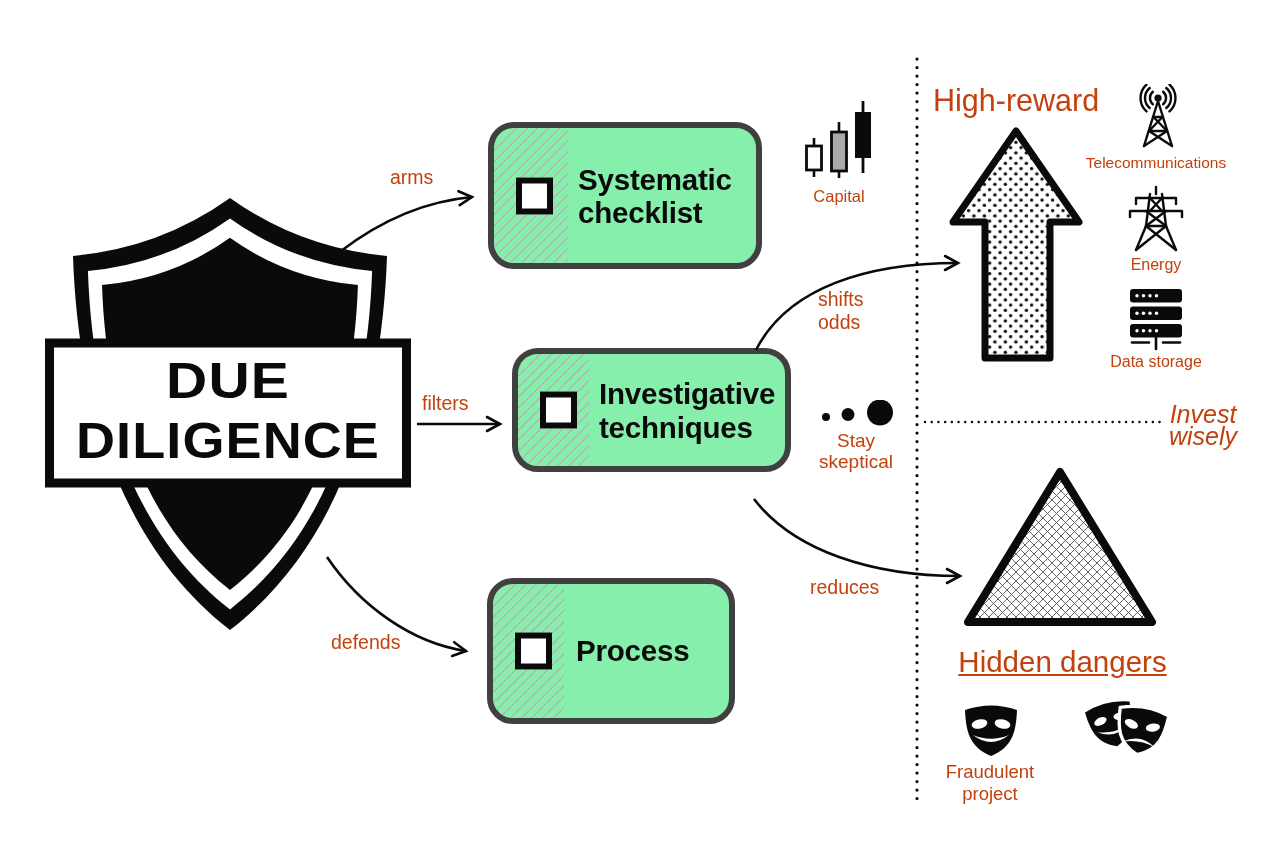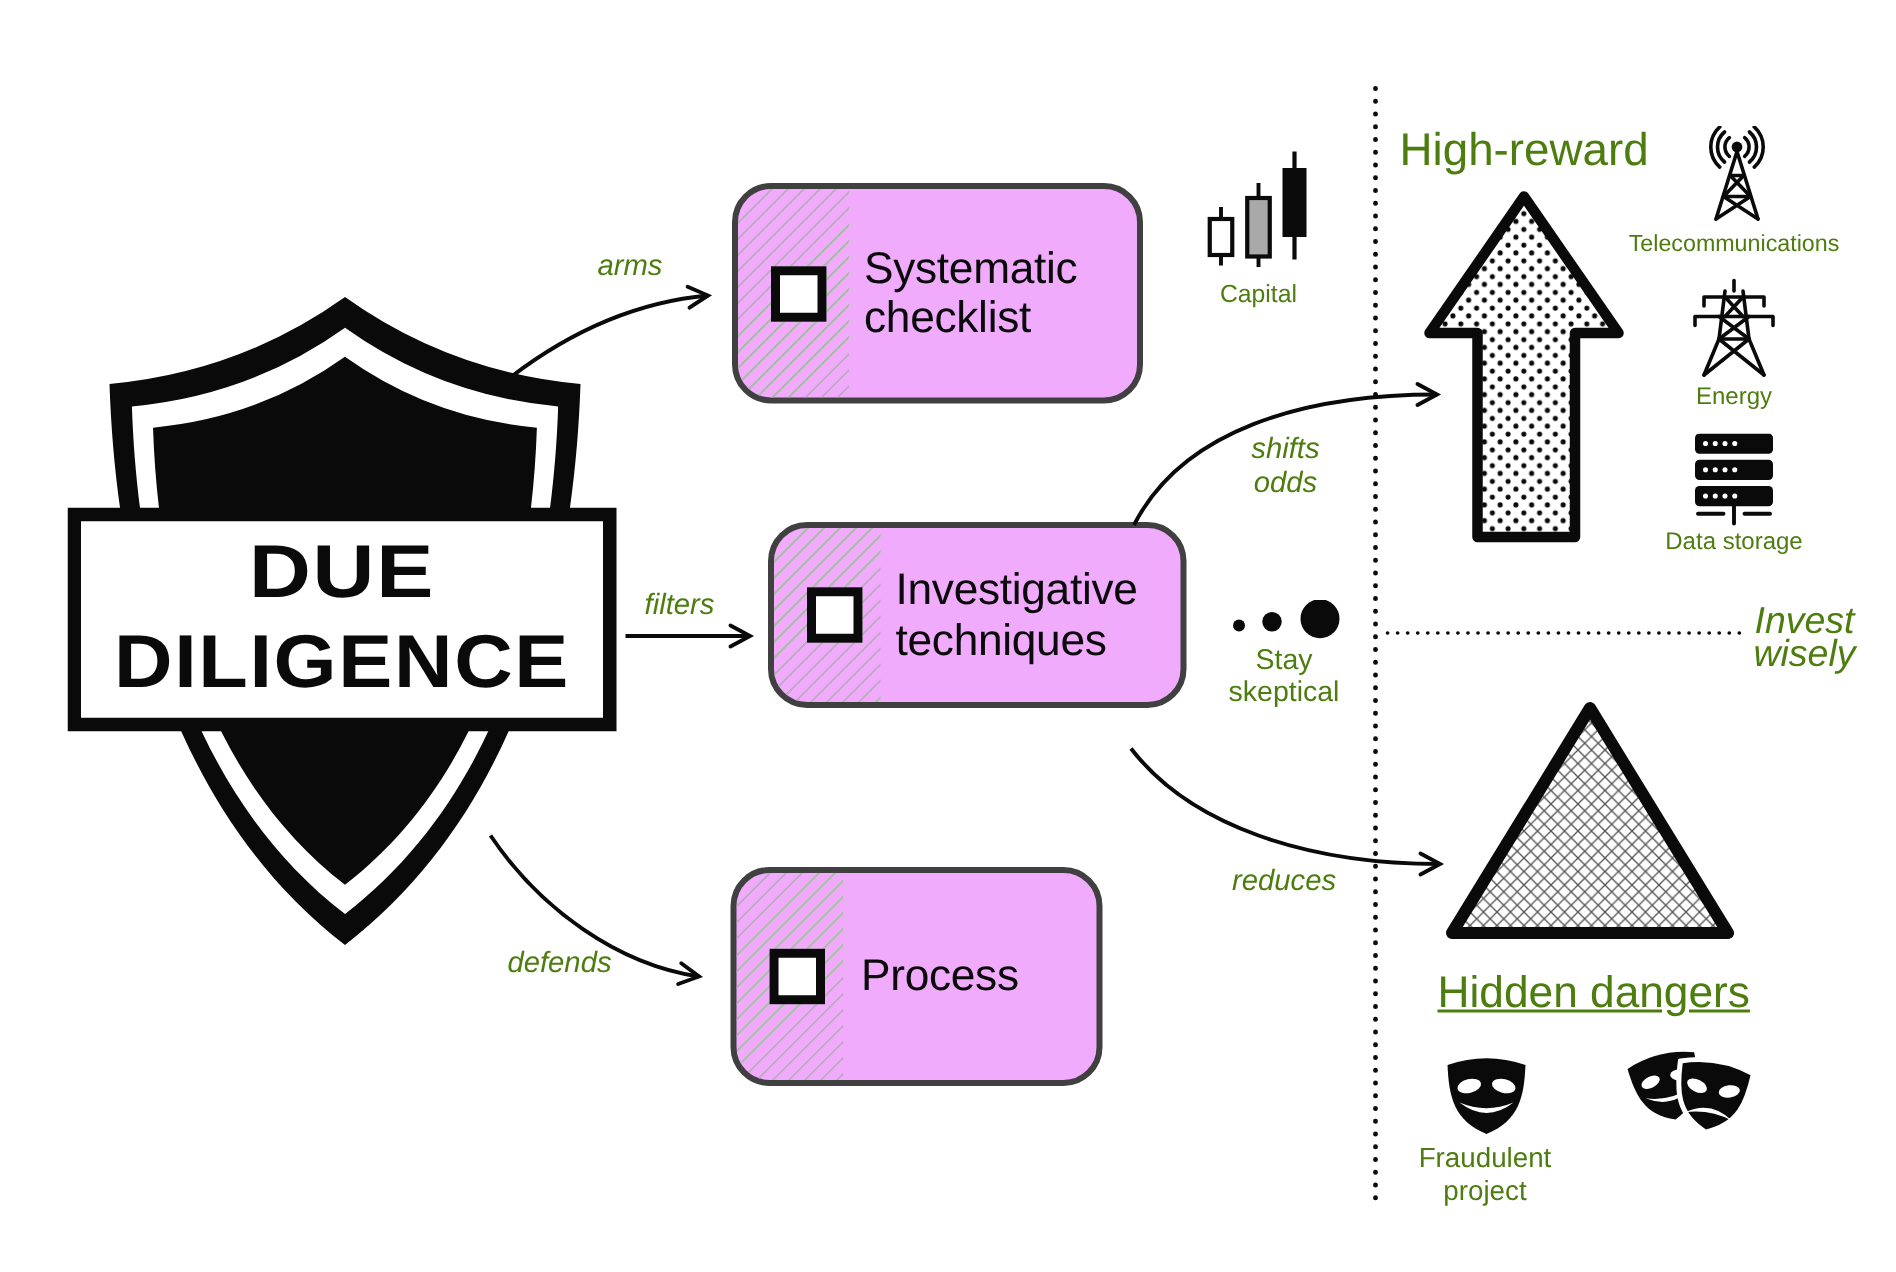--- a/index.html
+++ b/index.html
@@ -1,27 +1,27 @@
 <!DOCTYPE html>
 <html><head>
 <meta charset="utf-8">
 <style>
   html,body{margin:0;padding:0;background:#fff;}
   #stage{
     position:relative;width:1264px;height:848px;background:#fff;overflow:hidden;
     font-family:"Liberation Sans",sans-serif;color:#0a0a0a;
   }
   .abs{position:absolute;}
-  .lbl{position:absolute;color:#4d7c0f;}
+  .lbl{position:absolute;color:#c2410c;}
   .center{text-align:center;}
-  .edge-label{font-size:19.5px;font-style:italic;text-align:center;line-height:22.5px;}
+  .edge-label{font-size:19.5px;line-height:22.5px;}
   .caption{font-size:16px;text-align:center;line-height:20.5px;}
   .fbox{
-    position:absolute;background:#f0abfc;border:4px solid #404040;border-radius:26px;
-    overflow:hidden;box-sizing:border-box;
+    position:absolute;background:#86efac;border:6px solid #404040;border-radius:26px;
+    overflow:hidden;box-sizing:border-box;font-weight:bold;
   }
   .hatch{
     position:absolute;left:0;top:0;bottom:0;
     background:repeating-linear-gradient(135deg,#b5b5b5 0 1.4px,transparent 1.4px 7.6px);
   }
   .cbx{
     position:absolute;left:22px;top:50%;transform:translateY(-50%);
     width:37px;height:37px;background:#fff;border:6px solid #0a0a0a;box-sizing:border-box;
   }
   .box-label{

